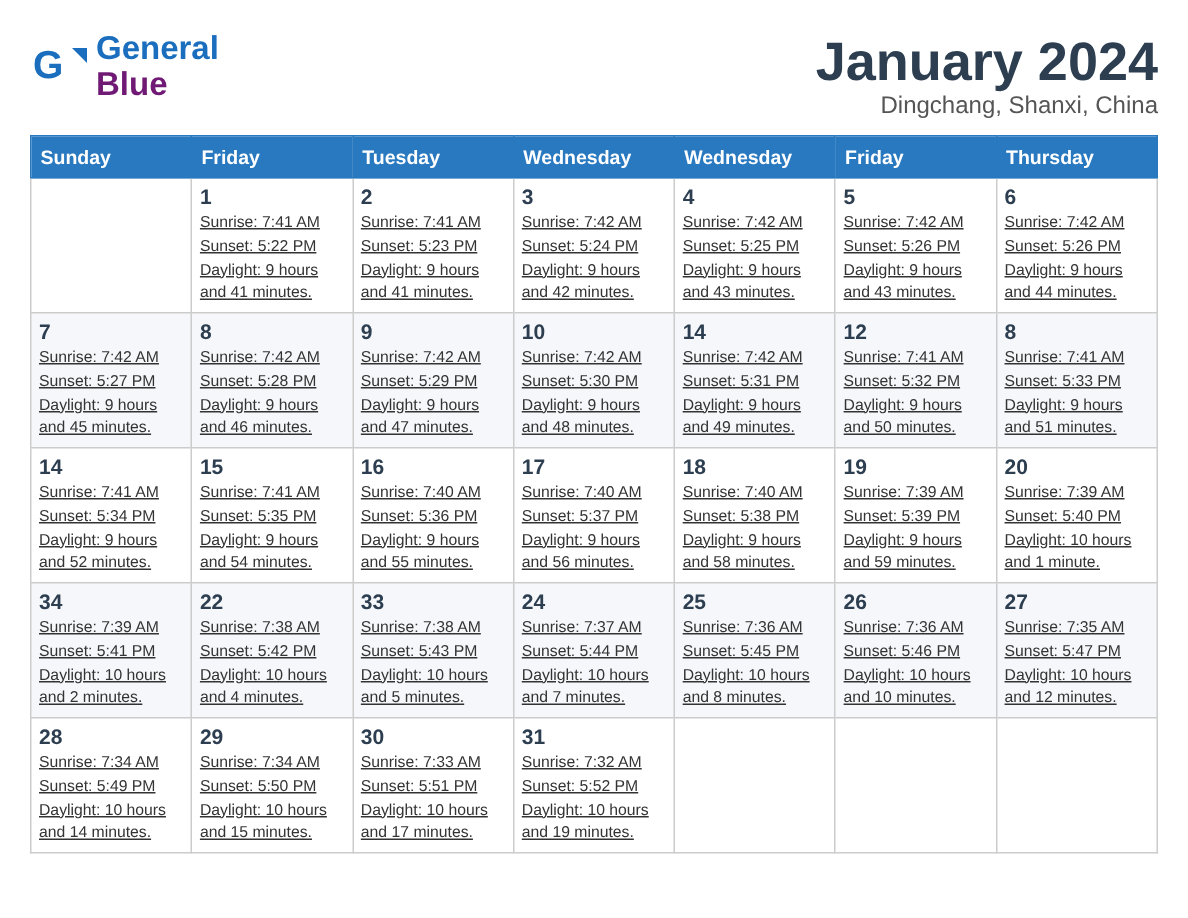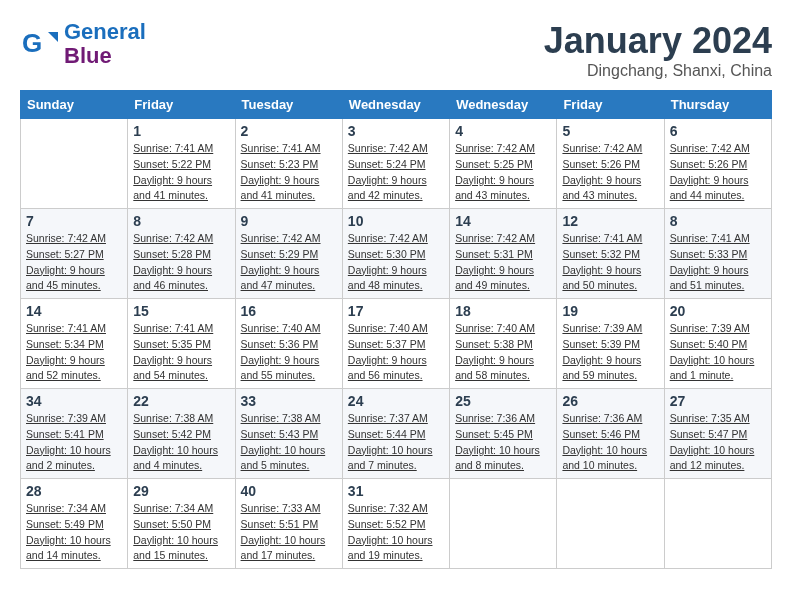--- a/index.html
+++ b/index.html
@@ -242,21 +242,21 @@
       <tr>
         <td>
           <span class="day-number">28</span>
           <div class="day-info">Sunrise: 7:34 AM<br>Sunset: 5:49 PM<br>Daylight: 10 hours<br>and 14 minutes.</div>
         </td>
         <td>
           <span class="day-number">29</span>
           <div class="day-info">Sunrise: 7:34 AM<br>Sunset: 5:50 PM<br>Daylight: 10 hours<br>and 15 minutes.</div>
         </td>
         <td>
-          <span class="day-number">40</span>
+          <span class="day-number">30</span>
           <div class="day-info">Sunrise: 7:33 AM<br>Sunset: 5:51 PM<br>Daylight: 10 hours<br>and 17 minutes.</div>
         </td>
         <td>
           <span class="day-number">31</span>
           <div class="day-info">Sunrise: 7:32 AM<br>Sunset: 5:52 PM<br>Daylight: 10 hours<br>and 19 minutes.</div>
         </td>
         <td class="empty-cell"></td>
         <td class="empty-cell"></td>
         <td class="empty-cell"></td>
       </tr>

